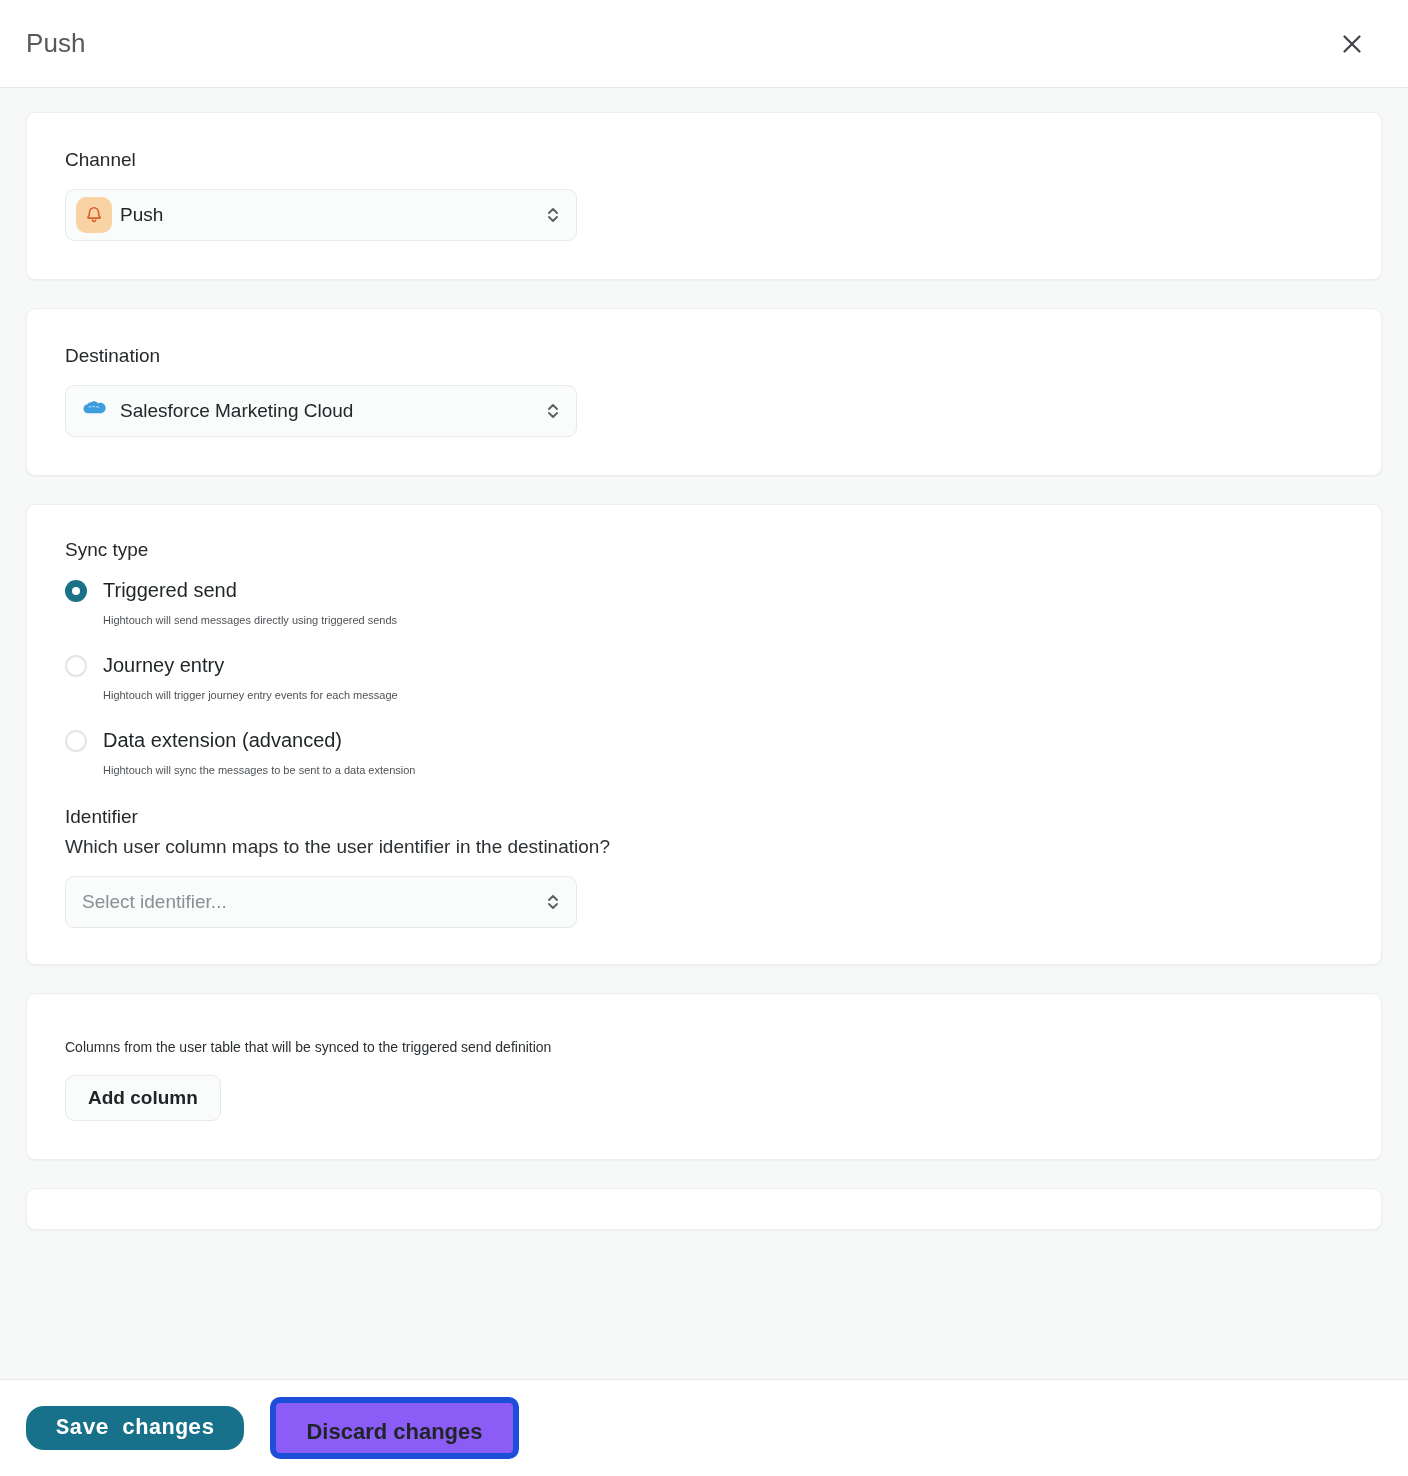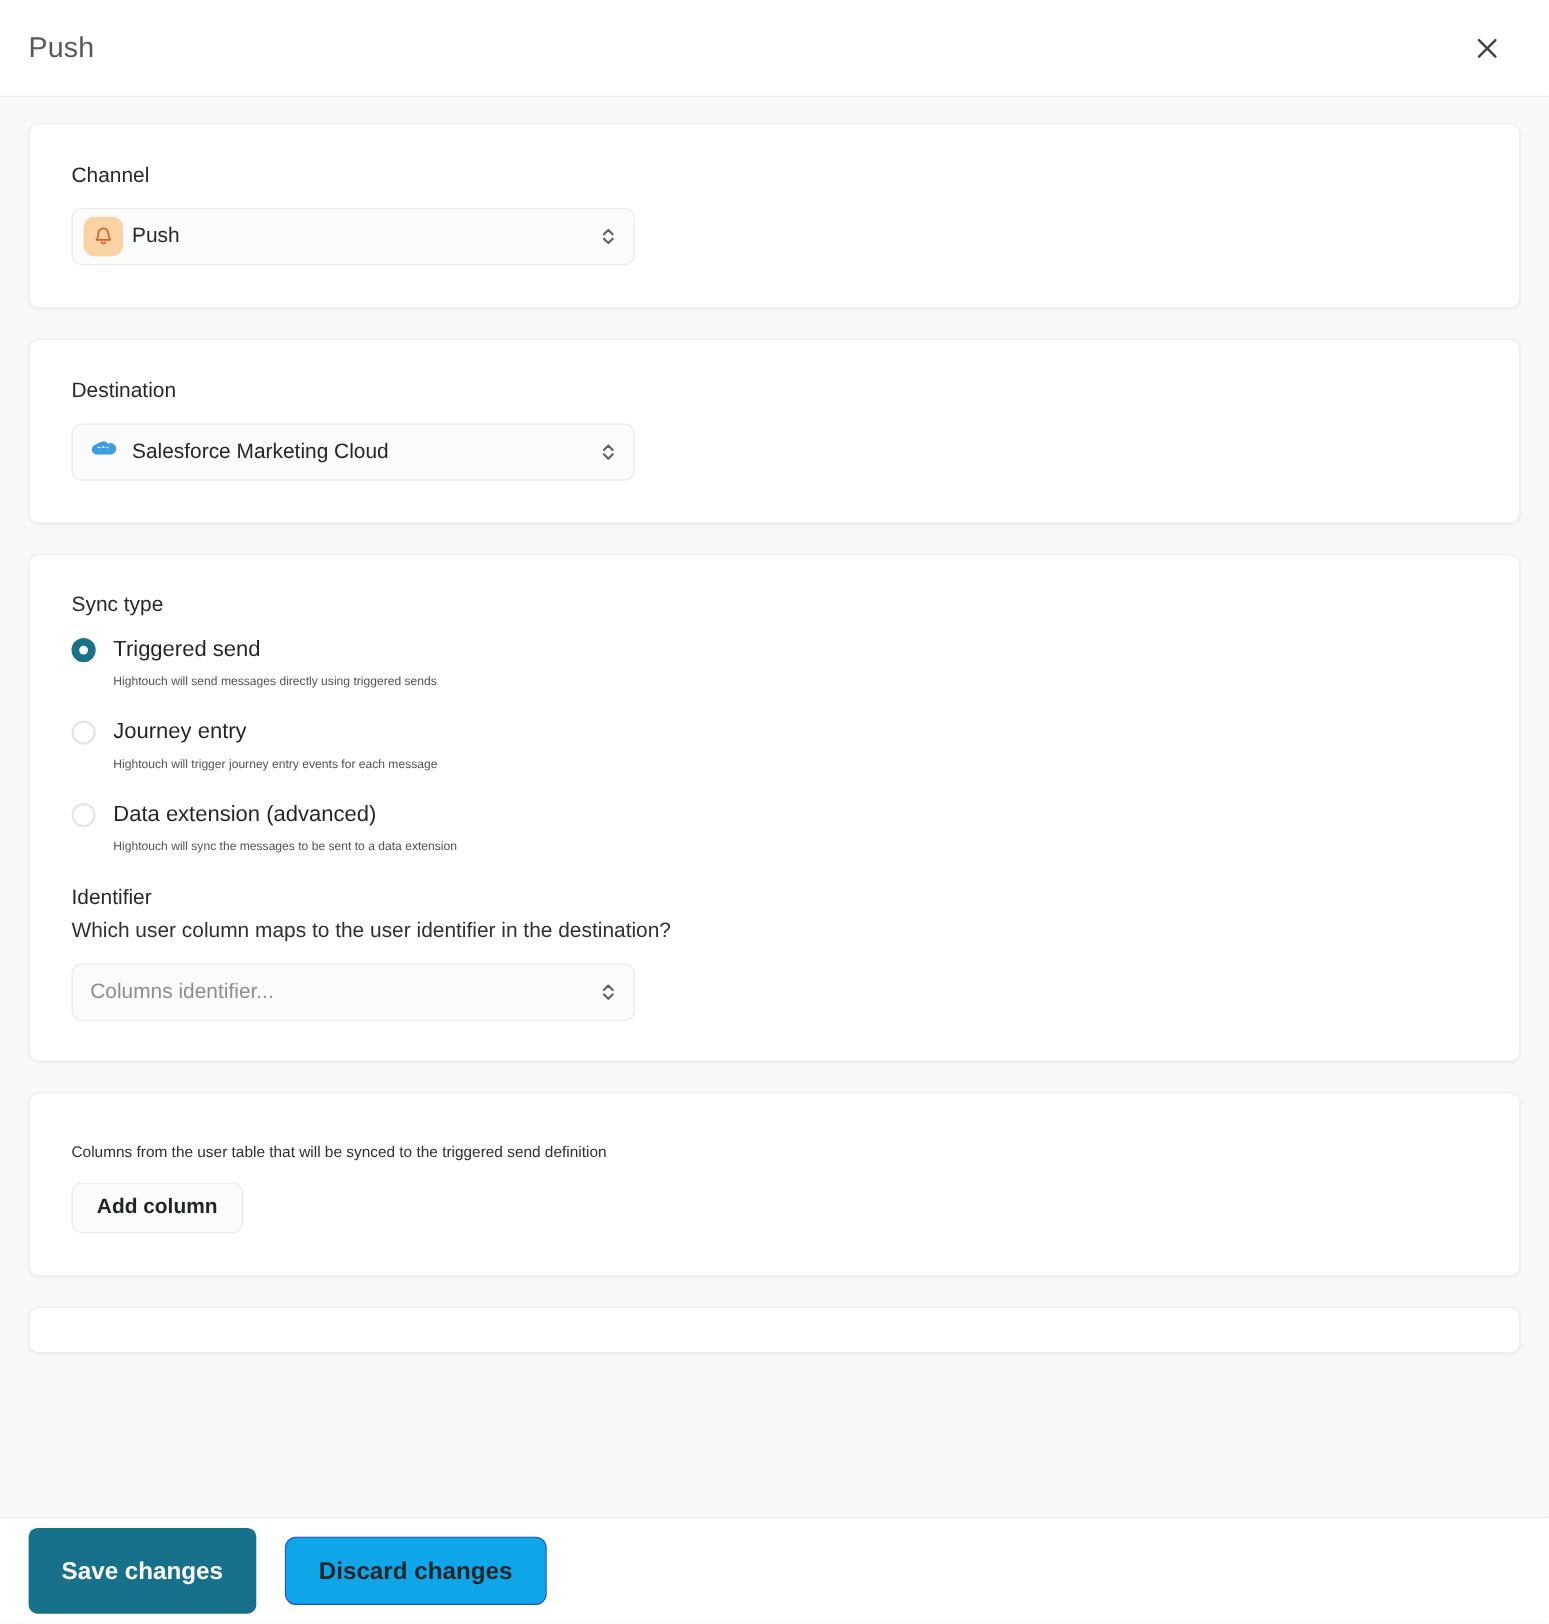--- a/index.html
+++ b/index.html
@@ -202,36 +202,36 @@
     left: 0; right: 0; bottom: 0;
     height: 97px;
     background: #ffffff;
     border-top: 1px solid #e6e8e9;
     display: flex;
     align-items: center;
     padding: 0 26px;
     gap: 26px;
   }
   .btn-primary {
-    height: 78px;
+    height: 44px;
     padding: 0 30px;
     background: #17718a;
     border: none;
-    border-radius: 8px;
+    border-radius: 18px;
     color: #ffffff;
     font-size: 22px;
     font-weight: 700;
     cursor: pointer;
-    font-family: Liberation Sans, sans-serif;
+    font-family: Liberation Mono, monospace;
   }
   .btn-ghost {
     height: 62px;
     padding: 16px 30px;
-    background: #0ea5e9;
-    border: 1px solid #1d4ed8;
+    background: #8b5cf6;
+    border: 6px solid #1d4ed8;
     border-radius: 10px;
     color: #1f2427;
     font-size: 22px;
     font-weight: 700;
     cursor: pointer;
     font-family: "Liberation Sans", sans-serif;
   }
 </style>
 </head>
 <body>
@@ -308,21 +308,21 @@
 
     <div class="radio-row">
       <span class="radio"></span>
       <span class="radio-label">Data extension (advanced)</span>
     </div>
     <div class="radio-help last">Hightouch will sync the messages to be sent to a data extension</div>
 
     <div class="section-head">Identifier</div>
     <div class="section-sub">Which user column maps to the user identifier in the destination?</div>
     <div class="select no-pad">
-      <span class="sel-text placeholder">Columns identifier...</span>
+      <span class="sel-text placeholder">Select identifier...</span>
       <span class="chev">
         <svg width="16" height="24" viewBox="0 0 16 24" fill="none" aria-hidden="true">
           <path d="M4 10 L8 6 L12 10" stroke="#5c6166" stroke-width="1.9" stroke-linecap="round" stroke-linejoin="round"></path>
           <path d="M4 14 L8 18 L12 14" stroke="#5c6166" stroke-width="1.9" stroke-linecap="round" stroke-linejoin="round"></path>
         </svg>
       </span>
     </div>
   </div>
 
   <div class="card">

